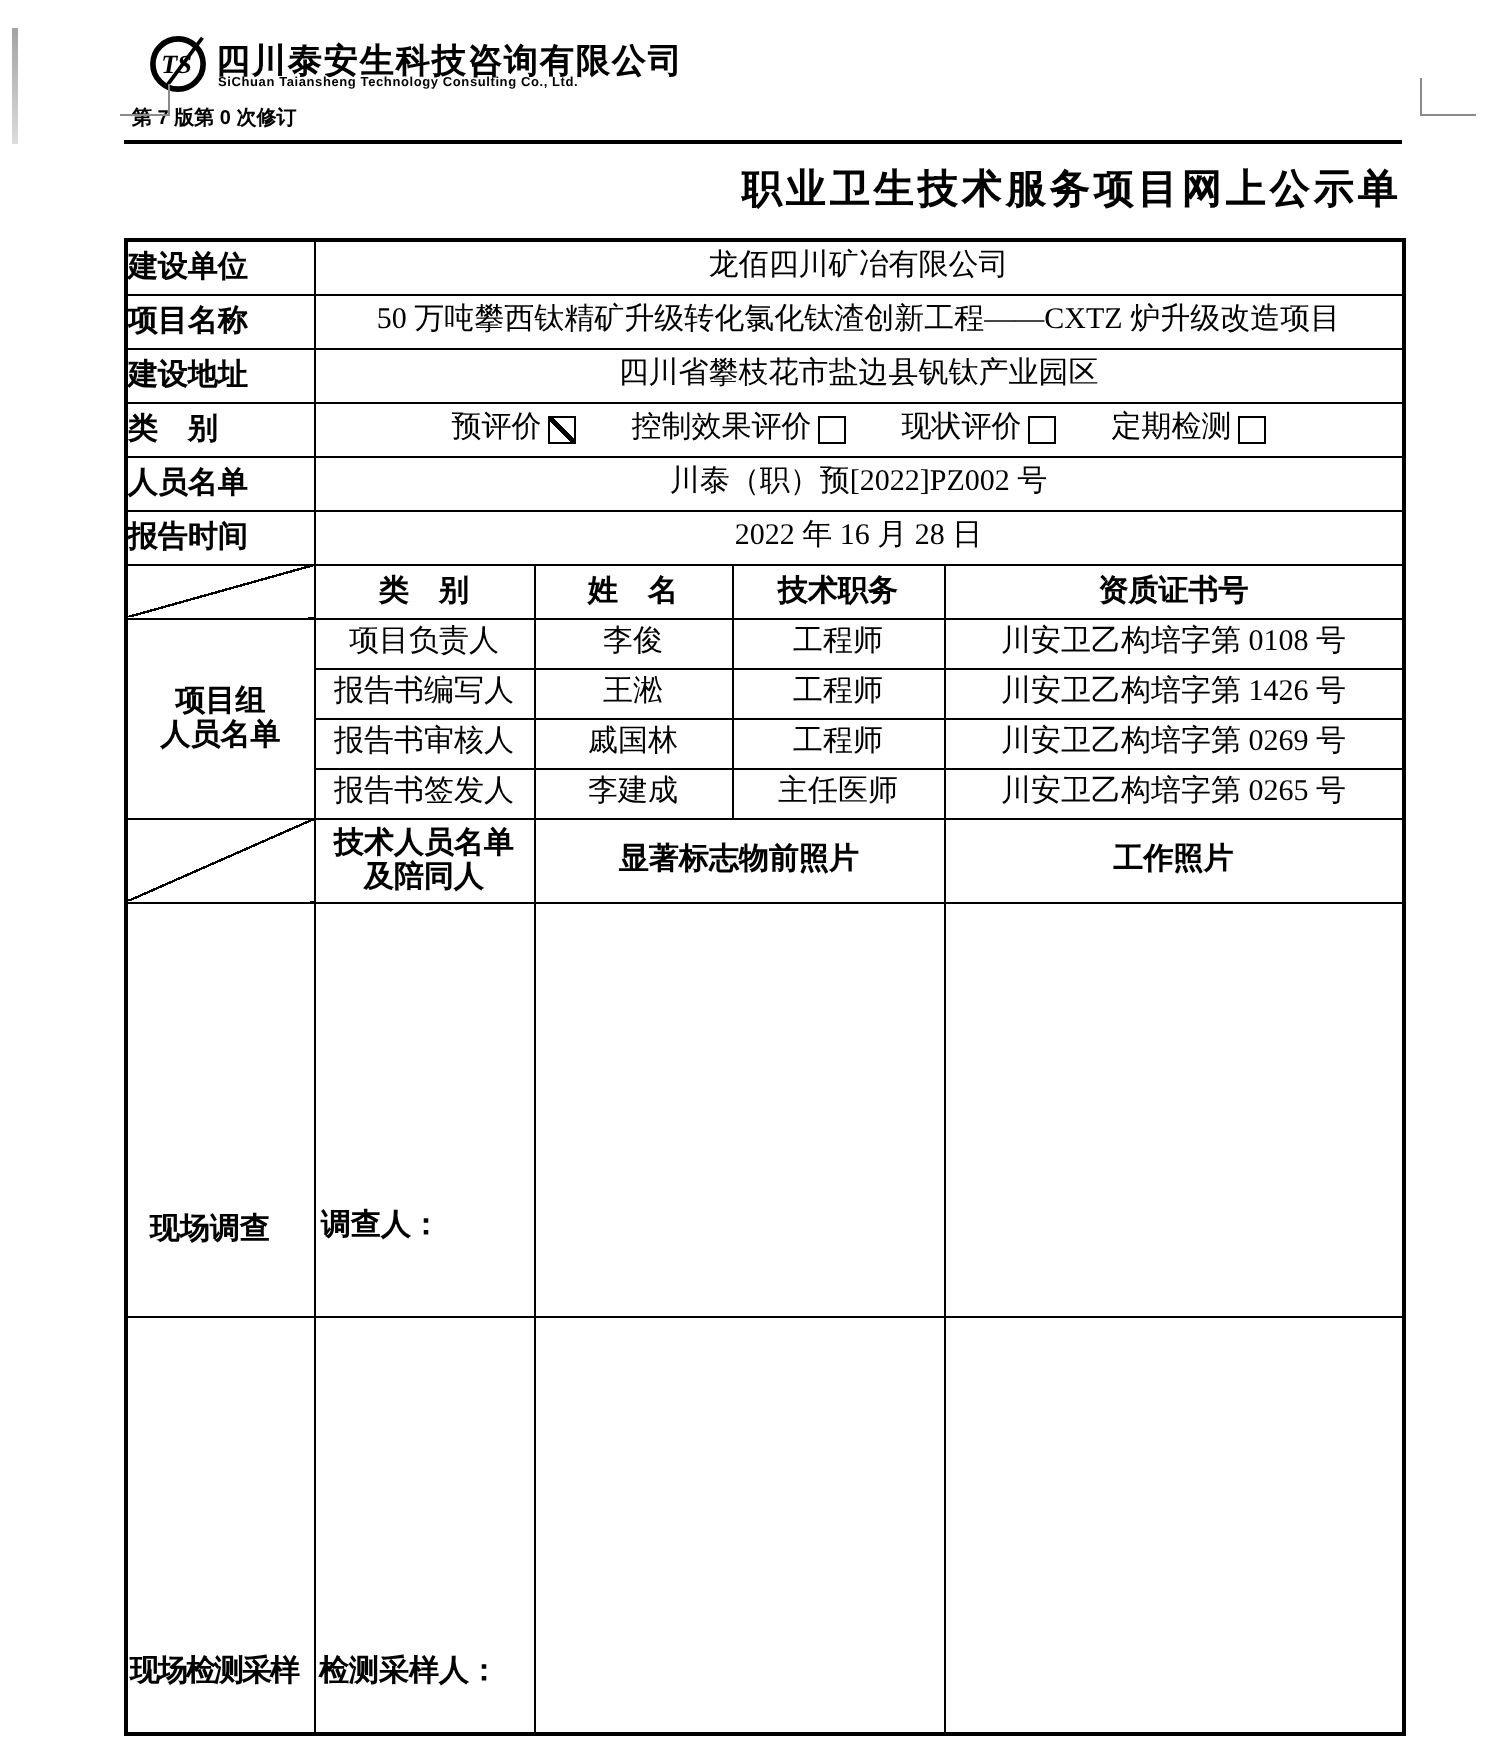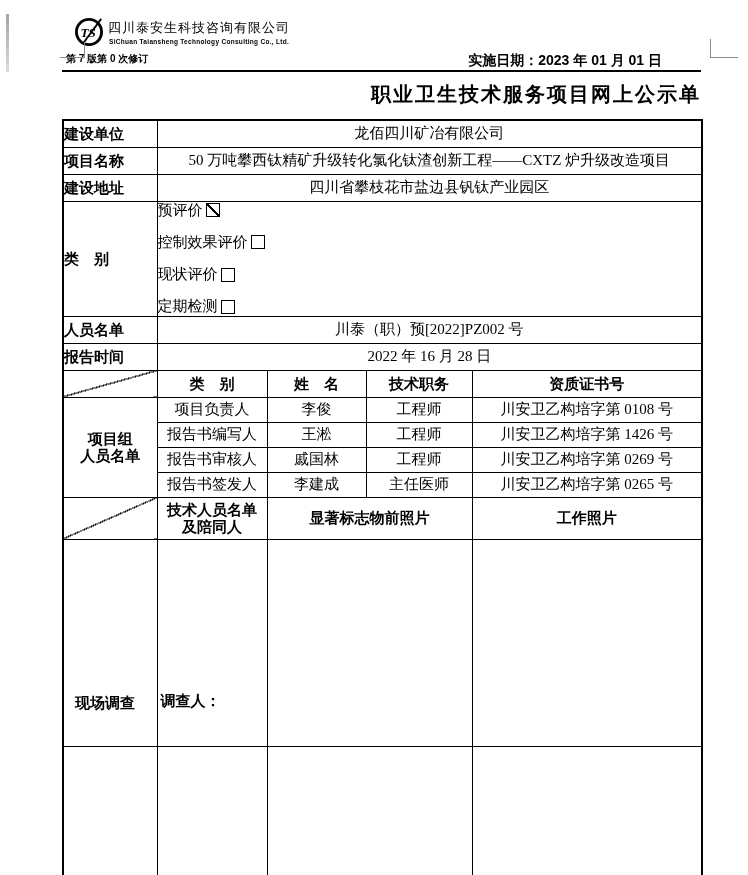--- a/index.html
+++ b/index.html
@@ -6,22 +6,22 @@
   .page{position:relative;width:748px;height:875px;background:#fff;overflow:hidden;
         font-family:"Liberation Serif",serif;color:#000;margin-top:14px;}
   .abs{position:absolute;}
 
   
   .edge-left{left:6px;top:0;width:3px;height:58px;background:linear-gradient(#a3a3a3,#dcdcdc);}
   .edge-bottom{left:0;top:871px;width:748px;height:1px;background:#e3e3e3;}
 
   
   .logo{left:74px;top:3px;width:30px;height:30px;}
-  .company-cn{left:108px;top:5px;font-family:"Liberation Sans",sans-serif;font-weight:normal;
-              font-size:13px;letter-spacing:1px;white-space:nowrap;}
+  .company-cn{left:108px;top:5px;font-family:"Liberation Sans",sans-serif;font-weight:bold;
+              font-size:17px;letter-spacing:1px;white-space:nowrap;}
   .company-en{left:109px;top:24px;font-family:"Liberation Sans",sans-serif;font-weight:bold;
               font-size:6.5px;letter-spacing:.3px;white-space:nowrap;}
   .revision{left:66px;top:38px;font-family:"Liberation Sans",sans-serif;font-weight:bold;font-size:10px;}
   .doc-code{left:362px;top:19px;width:300px;text-align:right;font-weight:bold;font-size:14.5px;}
   .impl-date{left:362px;top:38px;width:300px;text-align:right;font-weight:bold;font-size:14px;
              font-family:"Liberation Sans",sans-serif;}
   .mark{background:#8a8a8a;}
   .mark-tl-h{left:60px;top:43px;width:24px;height:1px;}
   .mark-tl-v{left:84px;top:28px;width:1px;height:16px;}
   .mark-tr-v{left:710px;top:25px;width:1px;height:19px;}
@@ -39,21 +39,21 @@
   .lbl{font-family:"Liberation Sans",sans-serif;font-weight:bold;text-align:left;padding-left:5px;}
   .val{text-align:center;font-family:"Liberation Serif",serif;}
   .ctr{text-align:center;}
   .bold-sans{font-family:"Liberation Sans",sans-serif;font-weight:bold;}
   tr.r27{height:27px;} tr.r25{height:25px;} tr.r42{height:42px;} tr.r207{height:207px;} tr.r209{height:209px;}
 
   .diag{background:linear-gradient(to bottom right,
         transparent calc(50% - .6px),#000 calc(50% - .6px),
         #000 calc(50% + .6px),transparent calc(50% + .6px));}
 
-  .opts{display:flex;justify-content:center;align-items:flex-start;gap:15px;white-space:nowrap;flex-direction:column;}
+  .opts{display:flex;justify-content:center;align-items:flex-end;gap:28px;white-space:nowrap;}
   .opt{display:inline-flex;align-items:center;}
   .cbox{display:inline-block;width:12px;height:12px;border:1.6px solid #000;margin-left:3px;}
   .cbox.checked{background:linear-gradient(to top right,
         transparent 43%,#000 43%,#000 57%,transparent 57%);}
 
   .cell-rel{position:relative;width:100%;height:100%;}
   .cell-rel span{position:absolute;white-space:nowrap;
         font-family:"Liberation Sans",sans-serif;font-weight:bold;font-size:15px;}
   .twoline{line-height:19px;}
 </style>
@@ -66,21 +66,20 @@
   <div class="abs edge-bottom"></div>
 
   <svg class="abs logo" viewBox="0 0 32 32">
     <circle cx="16" cy="16" r="13.4" fill="none" stroke="#000" stroke-width="3"></circle>
     <path d="M29 2 L9 29" stroke="#000" stroke-width="2" fill="none"></path>
     <text x="7" y="21" font-size="14" font-weight="bold" font-style="italic" font-family="Liberation Serif, serif">TS</text>
   </svg>
   <div class="abs company-cn">四川泰安生科技咨询有限公司</div>
   <div class="abs company-en">SiChuan Taiansheng Technology Consulting Co., Ltd.</div>
   <div class="abs revision">第 7 版第 0 次修订</div>
-  <div class="abs impl-date">实施日期：2023 年 01 月 01 日</div>
   <div class="abs mark mark-tl-h"></div>
   <div class="abs mark mark-tl-v"></div>
   <div class="abs mark mark-tr-v"></div>
   <div class="abs mark mark-tr-h"></div>
   <div class="abs head-rule"></div>
 
   <div class="abs doc-title">职业卫生技术服务项目网上公示单</div>
 
   <table class="form">
     <colgroup>

